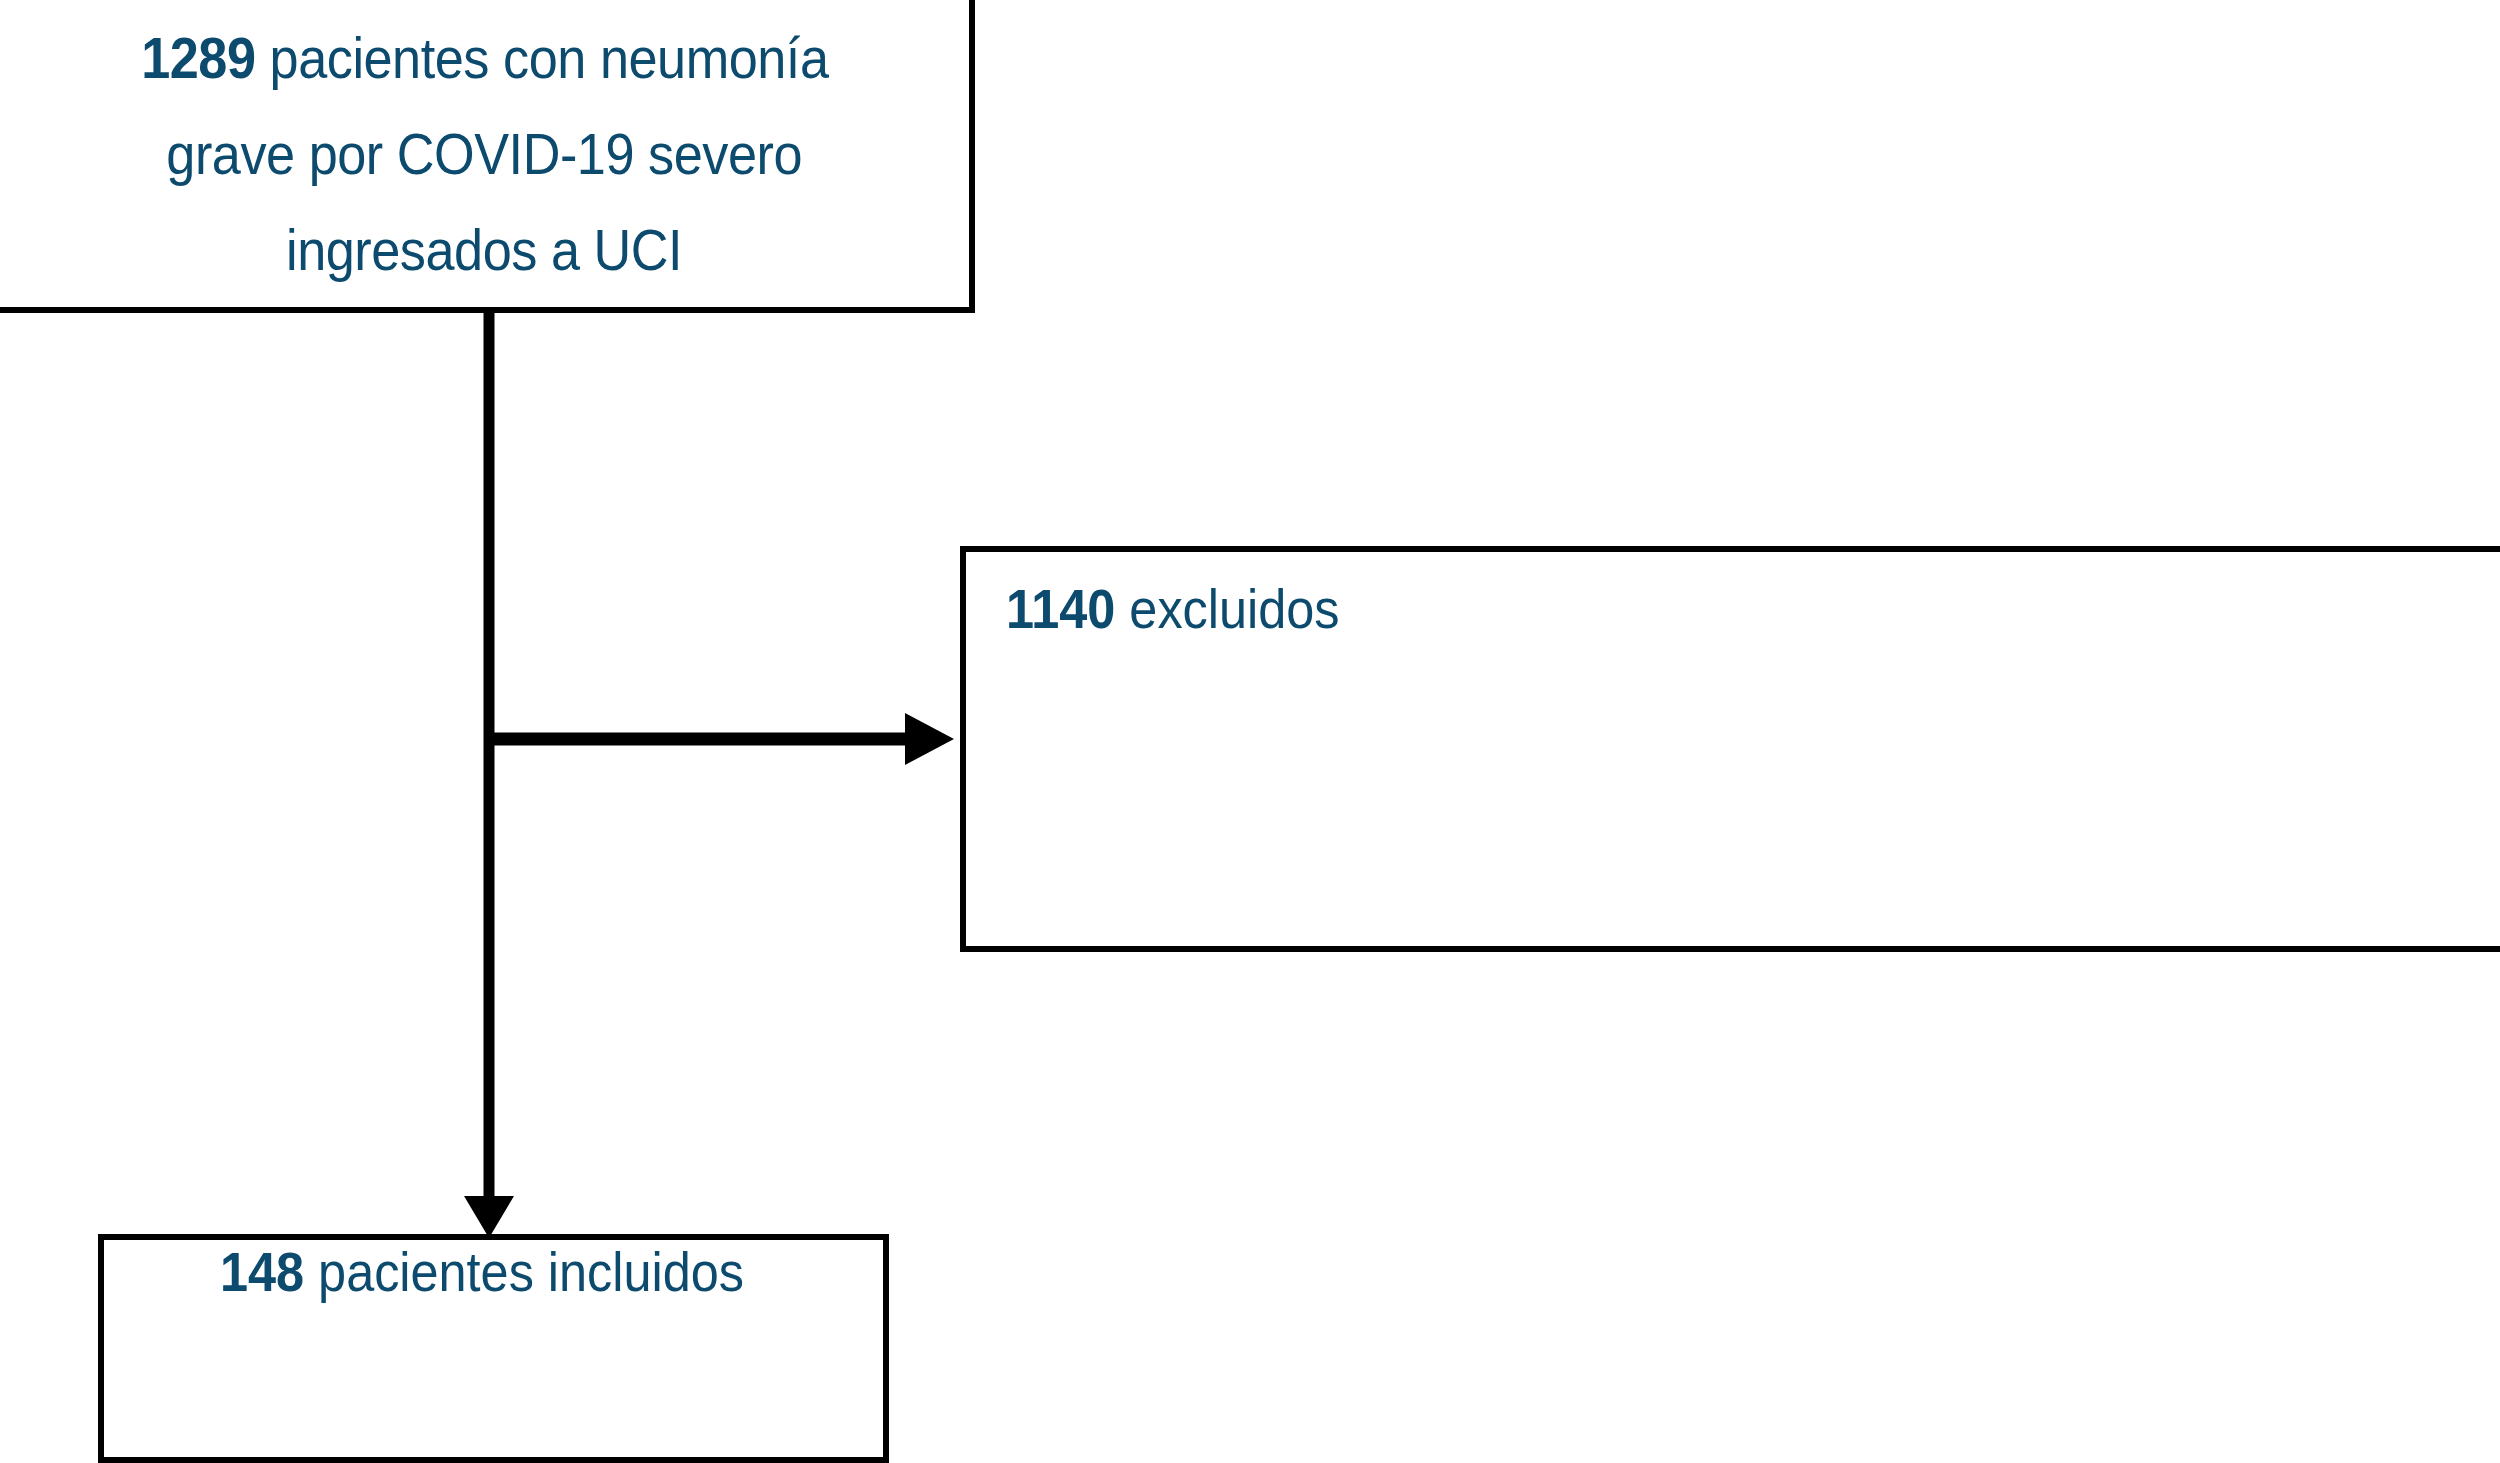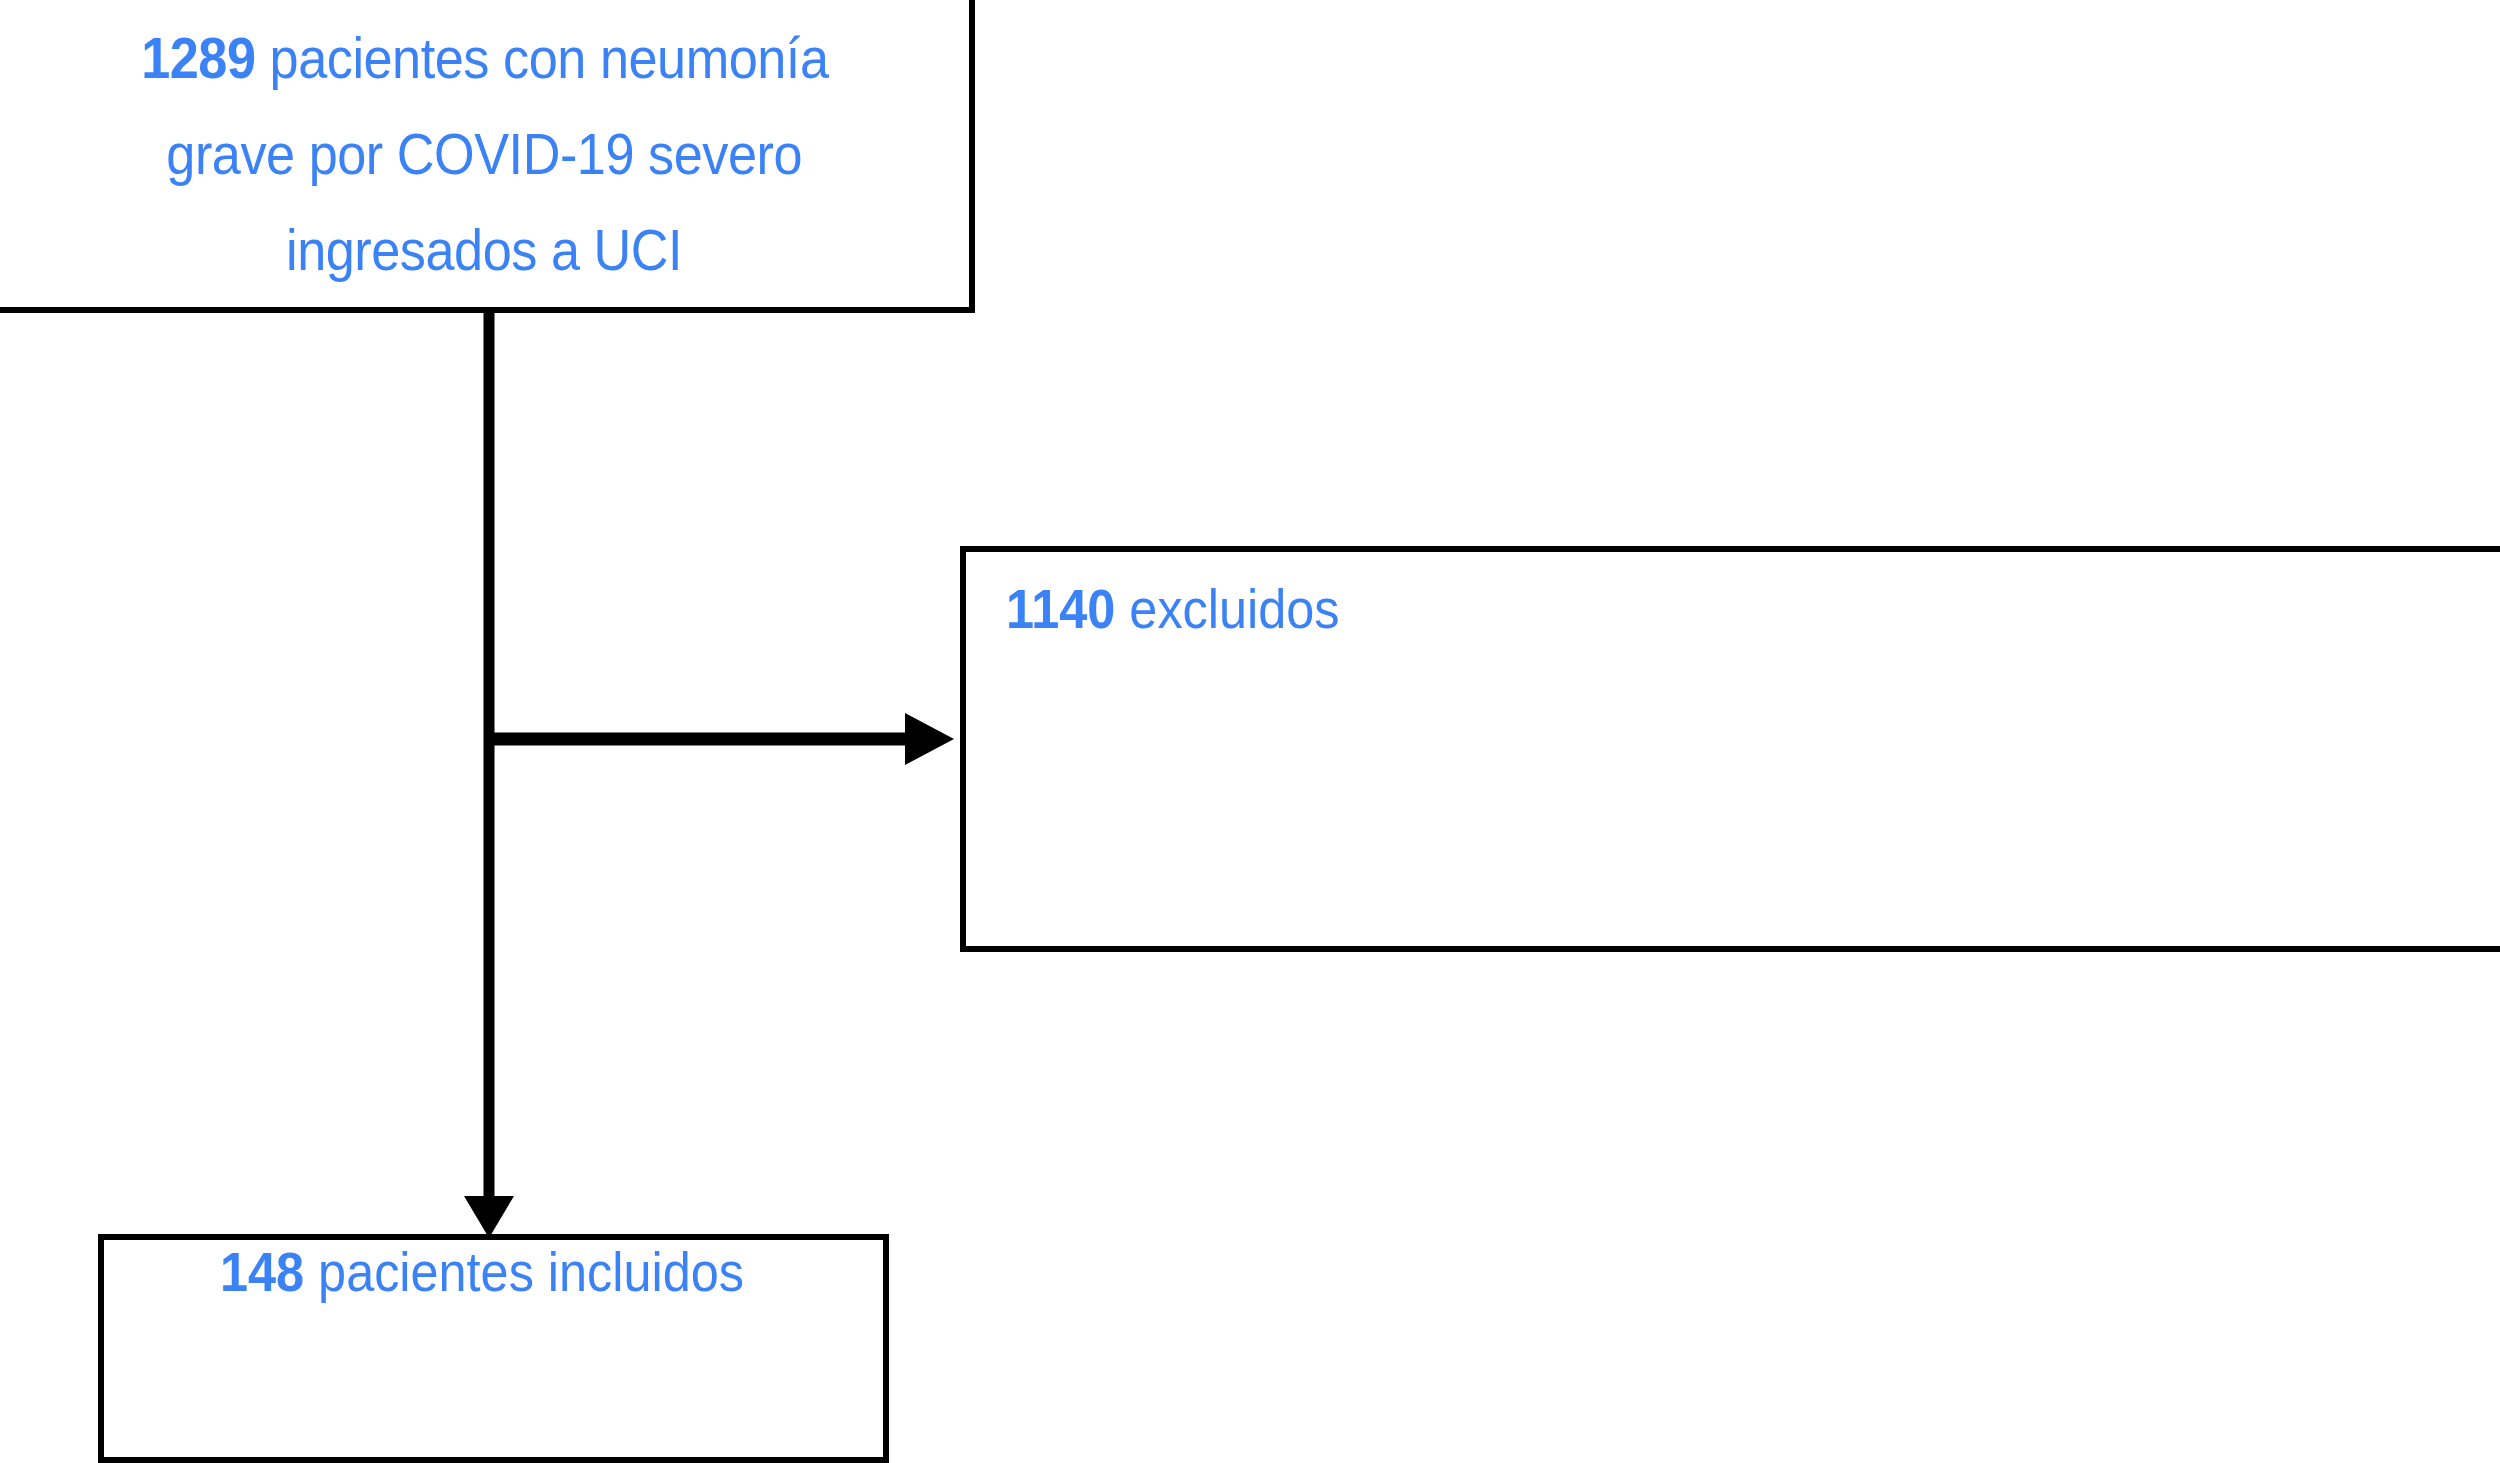--- a/index.html
+++ b/index.html
@@ -7,21 +7,21 @@
     padding: 0;
     background: #ffffff;
   }
   #canvas {
     position: relative;
     width: 2500px;
     height: 1463px;
     background: #ffffff;
     overflow: hidden;
     font-family: "Liberation Sans", "DejaVu Sans", sans-serif;
-    color: #3b82f6;
+    color: #0c4a6e;
   }
 
   .box {
     position: absolute;
     box-sizing: border-box;
     background: #ffffff;
     border: 6px solid #000000;
   }
 
   

